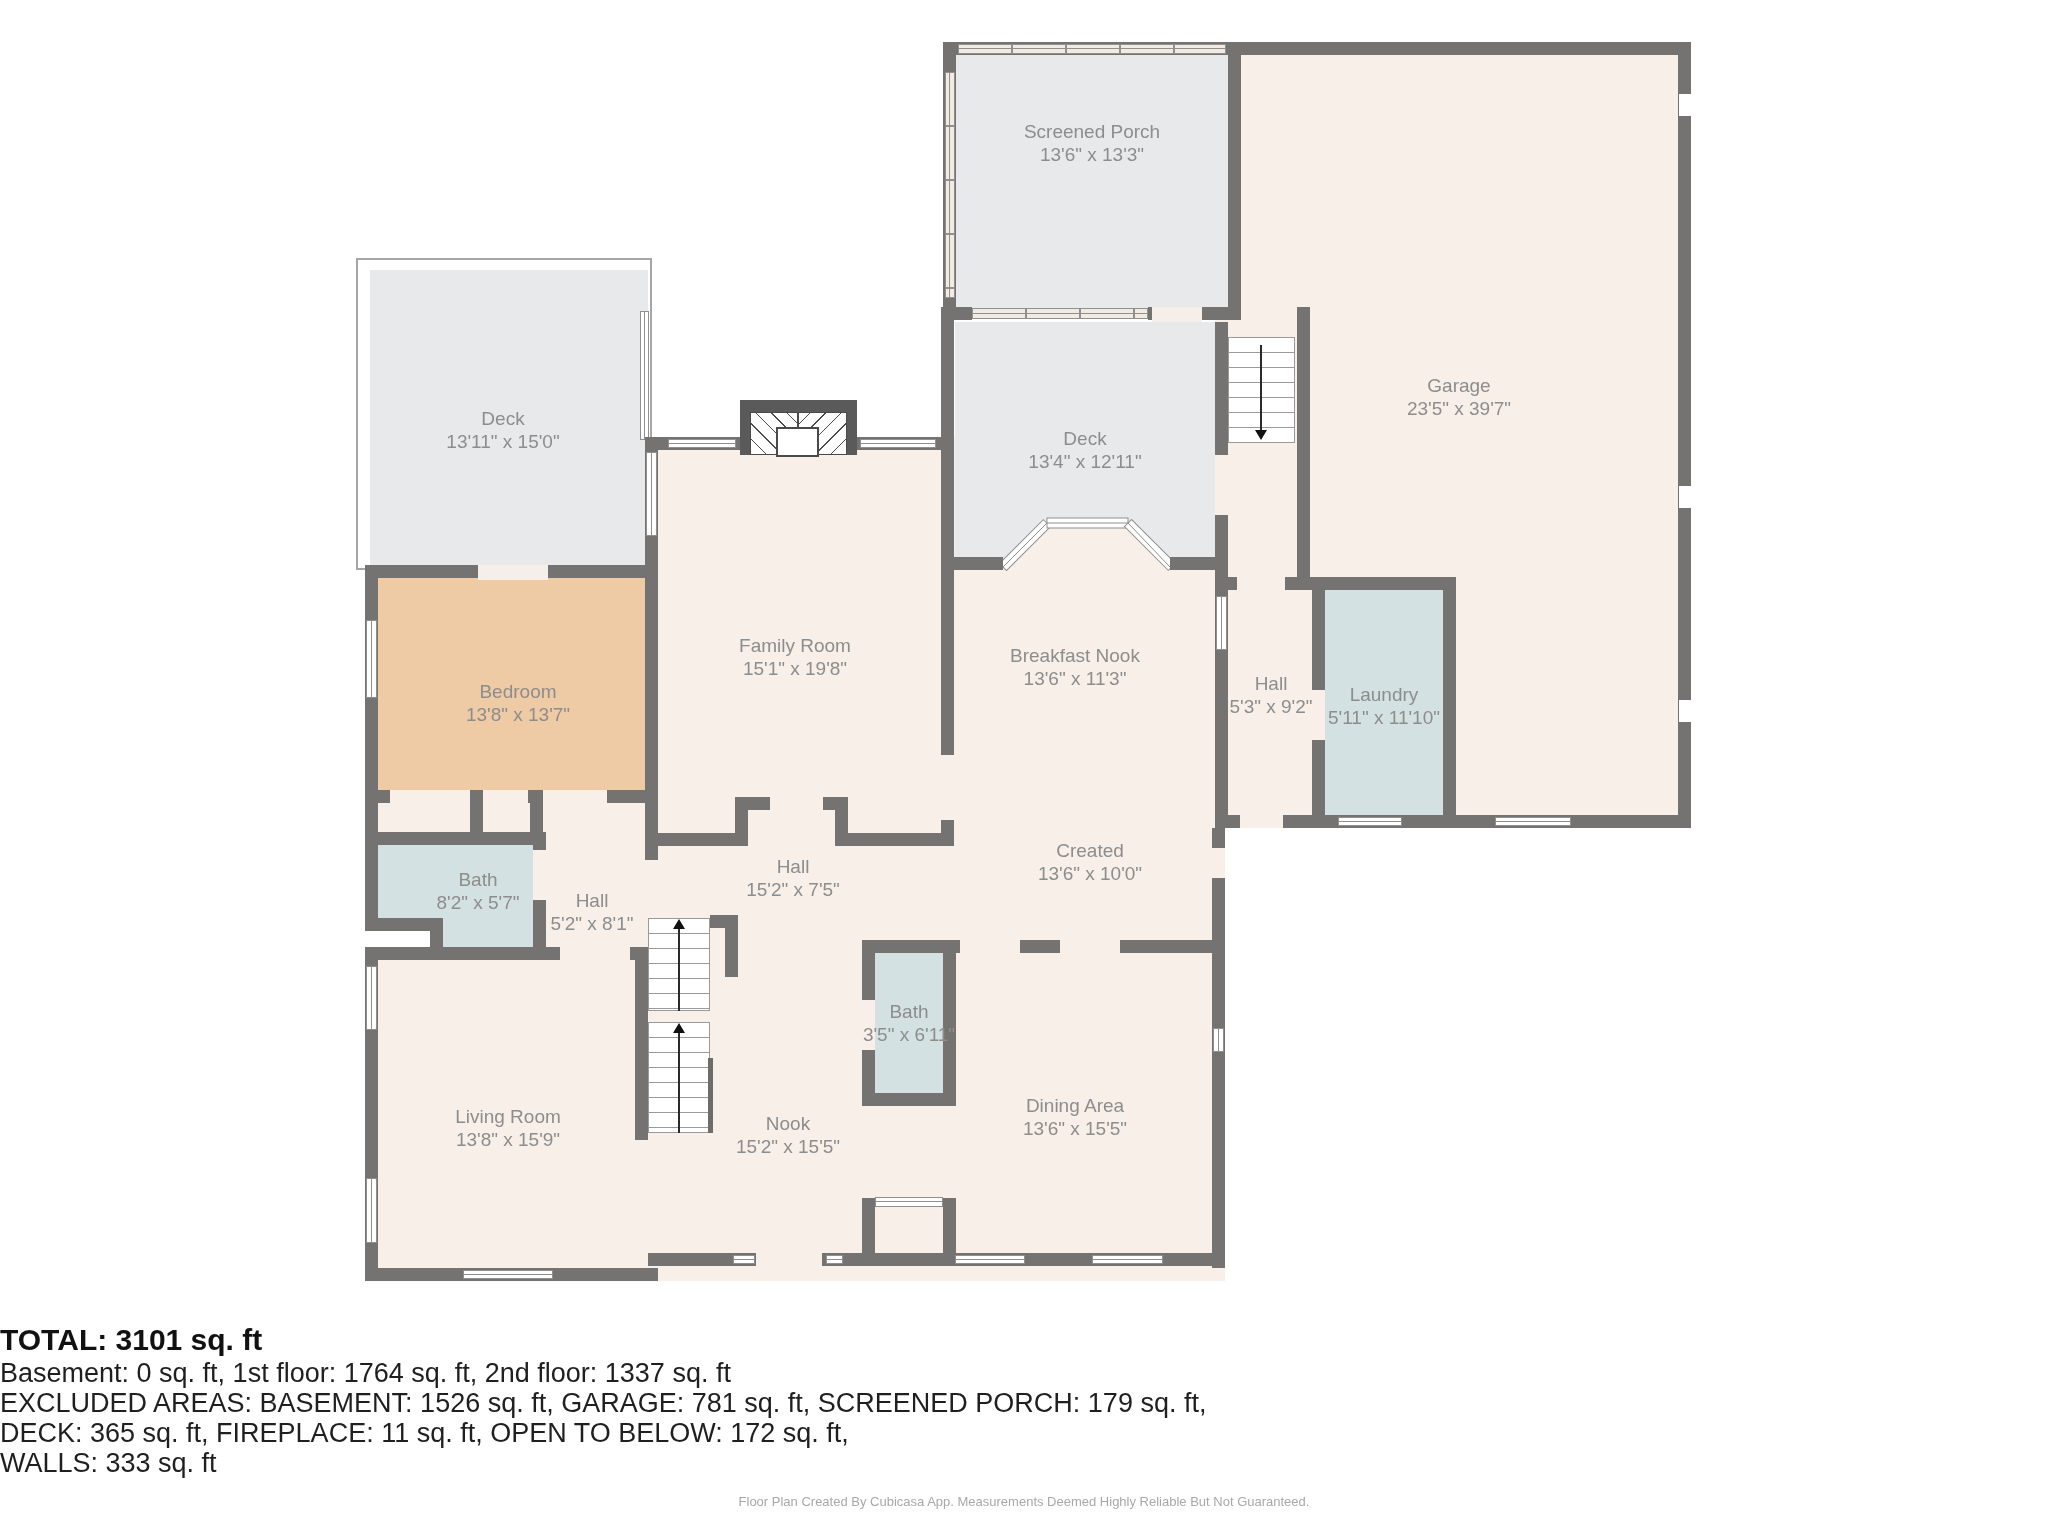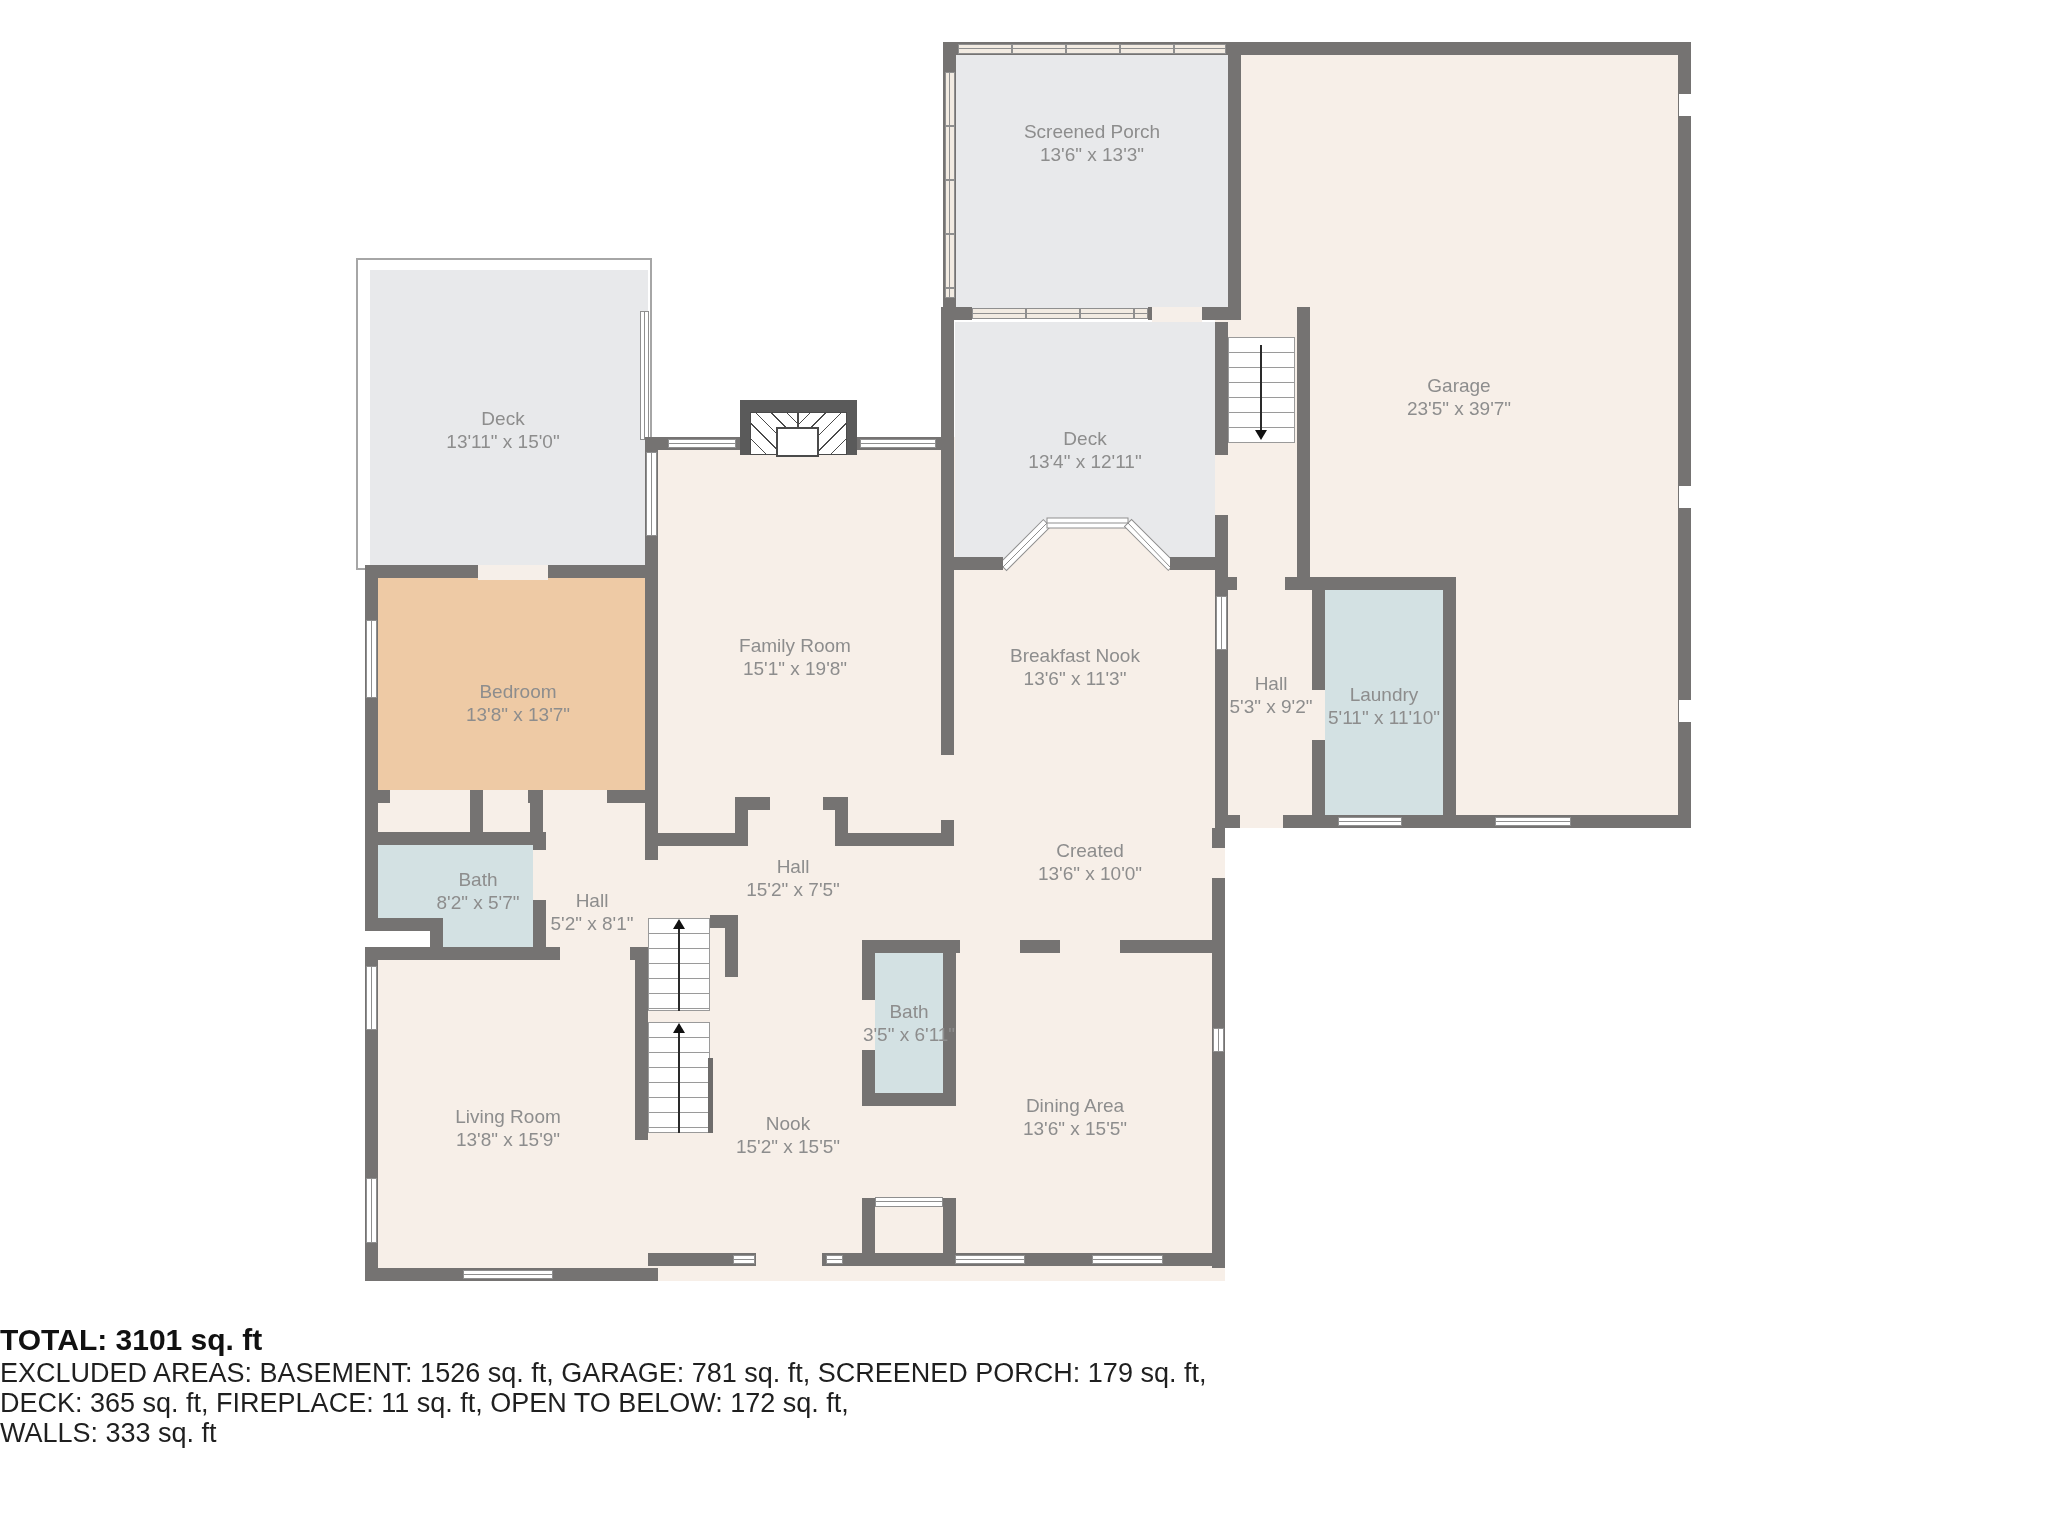--- a/index.html
+++ b/index.html
@@ -261,18 +261,20 @@
     <div>Nook</div>
     <div>15'2" x 15'5"</div>
   </div>
   <div class="rlabel" style="left:1075px;top:1117px">
     <div>Dining Area</div>
     <div>13'6" x 15'5"</div>
   </div>
 
   <div class="summary">
     <div class="total">TOTAL: 3101 sq. ft</div>
+    <div>Basement: 0 sq. ft, 1st floor: 1764 sq. ft, 2nd floor: 1337 sq. ft</div>
     <div>EXCLUDED AREAS: BASEMENT: 1526 sq. ft, GARAGE: 781 sq. ft, SCREENED PORCH: 179 sq. ft,</div>
     <div>DECK: 365 sq. ft, FIREPLACE: 11 sq. ft, OPEN TO BELOW: 172 sq. ft,</div>
     <div>WALLS: 333 sq. ft</div>
   </div>
+  <div class="credit">Floor Plan Created By Cubicasa App. Measurements Deemed Highly Reliable But Not Guaranteed.</div>
 
 </div>
 
 </body></html>

